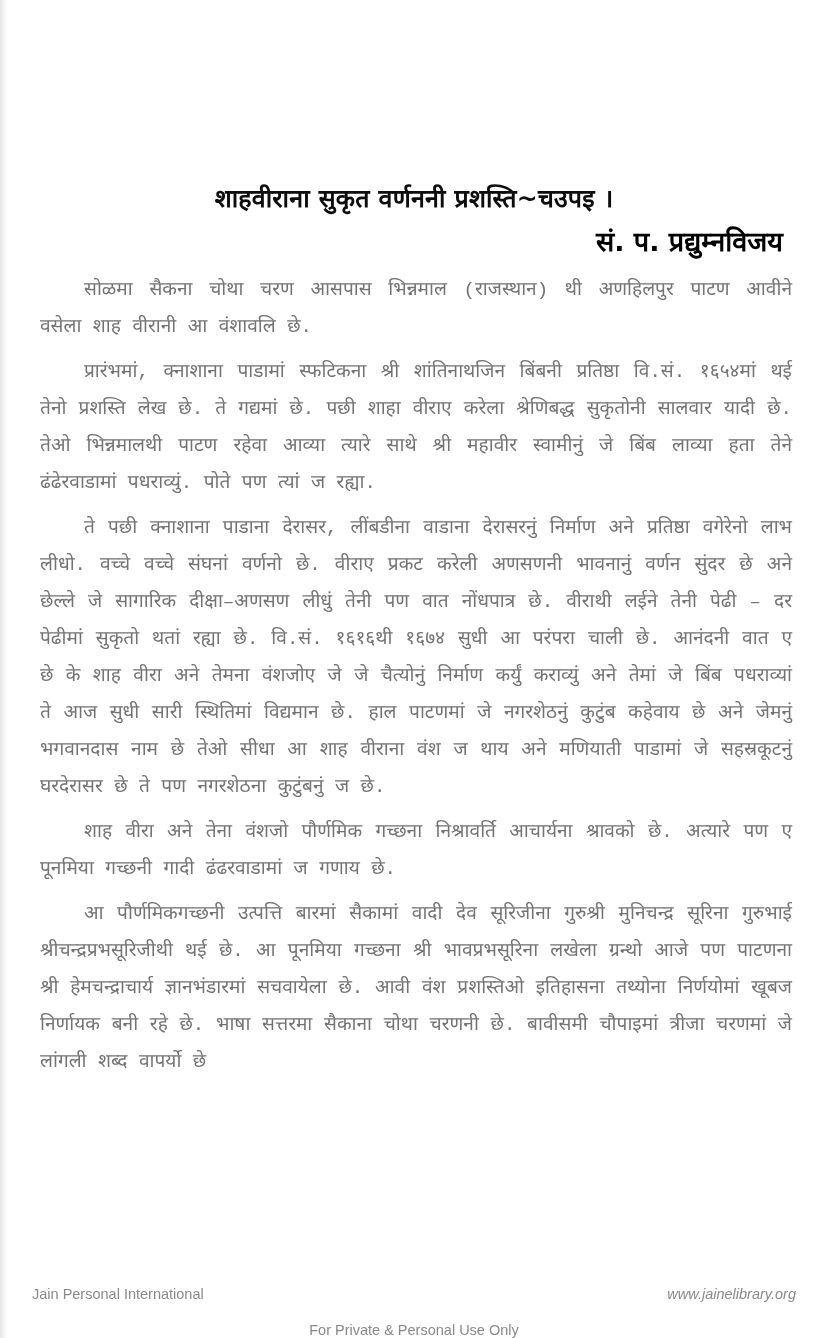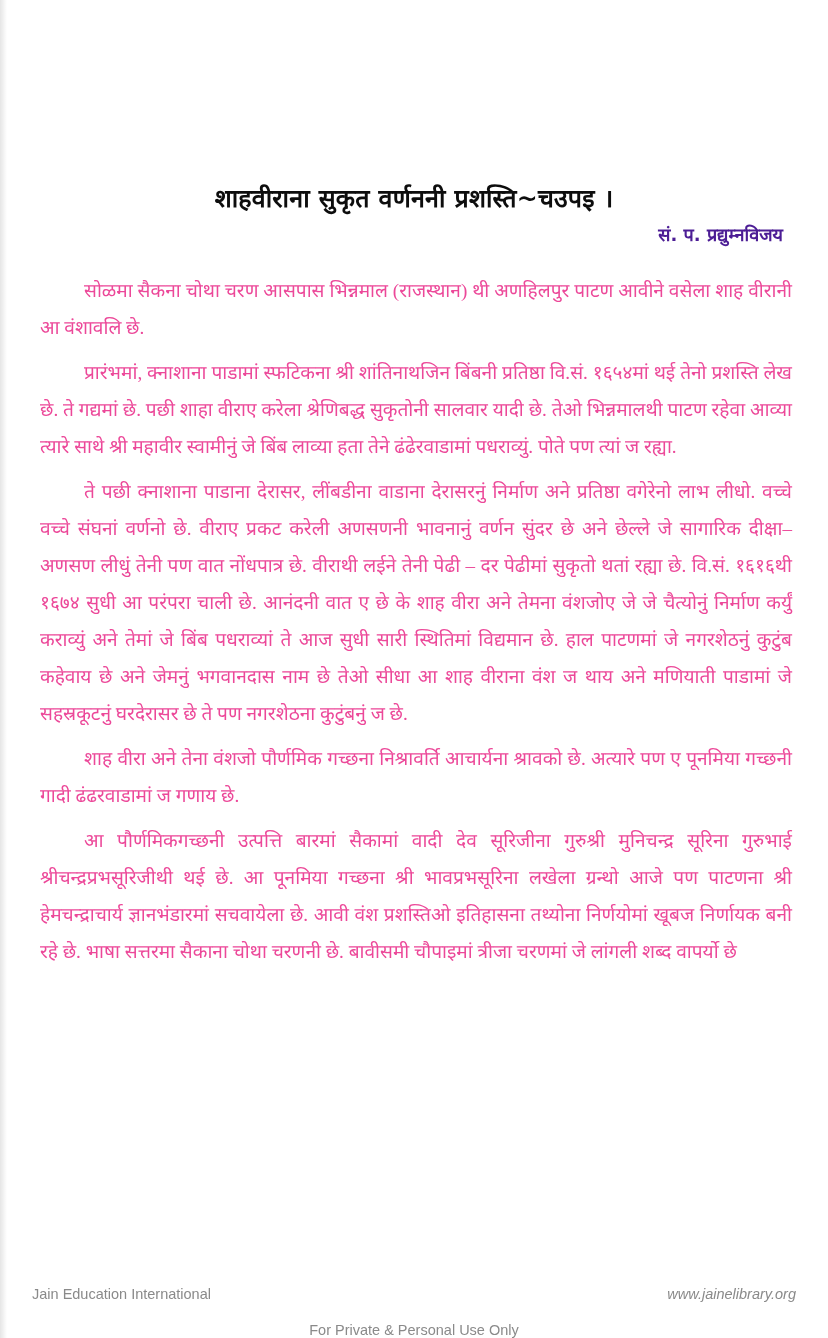--- a/index.html
+++ b/index.html
@@ -31,34 +31,34 @@
     font-size: 25px;
     font-weight: bold;
     letter-spacing: 0.2px;
     color: #0d0d0d;
     font-family: "DejaVu Sans", sans-serif;
   }
   .byline {
     position: absolute;
     top: 222px;
     right: 45px;
-    font-size: 18px;
+    font-size: 27px;
     font-weight: bold;
-    color: #4c1d95;
+    color: #000000;
     font-family: "DejaVu Sans", sans-serif;
   }
   .body-text {
     position: absolute;
     top: 272px;
     left: 40px;
     width: 752px;
-    font-family: Liberation Serif, serif;
+    font-family: Liberation Mono, monospace;
     font-size: 19.1px;
     line-height: 37px;
-    color: #ec4899;
+    color: #737373;
     text-align: justify;
   }
   .body-text p {
     margin: 0 0 8px 0;
     text-indent: 44px;
     text-align: justify;
     text-justify: inter-word;
   }
   .body-text p:last-child {
     margin-bottom: 15px;
@@ -109,20 +109,20 @@
 
   <div class="body-text">
     <p>सोळमा सैकना चोथा चरण आसपास भिन्नमाल (राजस्थान) थी अणहिलपुर पाटण आवीने वसेला शाह वीरानी आ वंशावलि छे.</p>
     <p>प्रारंभमां, क्नाशाना पाडामां स्फटिकना श्री शांतिनाथजिन बिंबनी प्रतिष्ठा वि.सं. १६५४मां थई तेनो प्रशस्ति लेख छे. ते गद्यमां छे. पछी शाहा वीराए करेला श्रेणिबद्ध सुकृतोनी सालवार यादी छे. तेओ भिन्नमालथी पाटण रहेवा आव्या त्यारे साथे श्री महावीर स्वामीनुं जे बिंब लाव्या हता तेने ढंढेरवाडामां पधराव्युं. पोते पण त्यां ज रह्या.</p>
     <p>ते पछी क्नाशाना पाडाना देरासर, लींबडीना वाडाना देरासरनुं निर्माण अने प्रतिष्ठा वगेरेनो लाभ लीधो. वच्चे वच्चे संघनां वर्णनो छे. वीराए प्रकट करेली अणसणनी भावनानुं वर्णन सुंदर छे अने छेल्ले जे सागारिक दीक्षा–अणसण लीधुं तेनी पण वात नोंधपात्र छे. वीराथी लईने तेनी पेढी – दर पेढीमां सुकृतो थतां रह्या छे. वि.सं. १६१६थी १६७४ सुधी आ परंपरा चाली छे. आनंदनी वात ए छे के शाह वीरा अने तेमना वंशजोए जे जे चैत्योनुं निर्माण कर्युं कराव्युं अने तेमां जे बिंब पधराव्यां ते आज सुधी सारी स्थितिमां विद्यमान छे. हाल पाटणमां जे नगरशेठनुं कुटुंब कहेवाय छे अने जेमनुं भगवानदास नाम छे तेओ सीधा आ शाह वीराना वंश ज थाय अने मणियाती पाडामां जे सहस्रकूटनुं घरदेरासर छे ते पण नगरशेठना कुटुंबनुं ज छे.</p>
     <p>शाह वीरा अने तेना वंशजो पौर्णमिक गच्छना निश्रावर्ति आचार्यना श्रावको छे. अत्यारे पण ए पूनमिया गच्छनी गादी ढंढरवाडामां ज गणाय छे.</p>
     <p>आ पौर्णमिकगच्छनी उत्पत्ति बारमां सैकामां वादी देव सूरिजीना गुरुश्री मुनिचन्द्र सूरिना गुरुभाई श्रीचन्द्रप्रभसूरिजीथी थई छे. आ पूनमिया गच्छना श्री भावप्रभसूरिना लखेला ग्रन्थो आजे पण पाटणना श्री हेमचन्द्राचार्य ज्ञानभंडारमां सचवायेला छे. आवी वंश प्रशस्तिओ इतिहासना तथ्योना निर्णयोमां खूबज निर्णायक बनी रहे छे. भाषा सत्तरमा सैकाना चोथा चरणनी छे. बावीसमी चौपाइमां त्रीजा चरणमां जे लांगली शब्द वापर्यो छे</p>
   </div>
 
   <div class="footer">
-    <div class="footer-left">Jain Education International</div>
+    <div class="footer-left">Jain Personal International</div>
     <div class="footer-center">For Private &amp; Personal Use Only</div>
     <div class="footer-right">
       <a href="#">www.jainelibrary.org</a>
     </div>
   </div>
 
 </div>
 
 </body></html>

